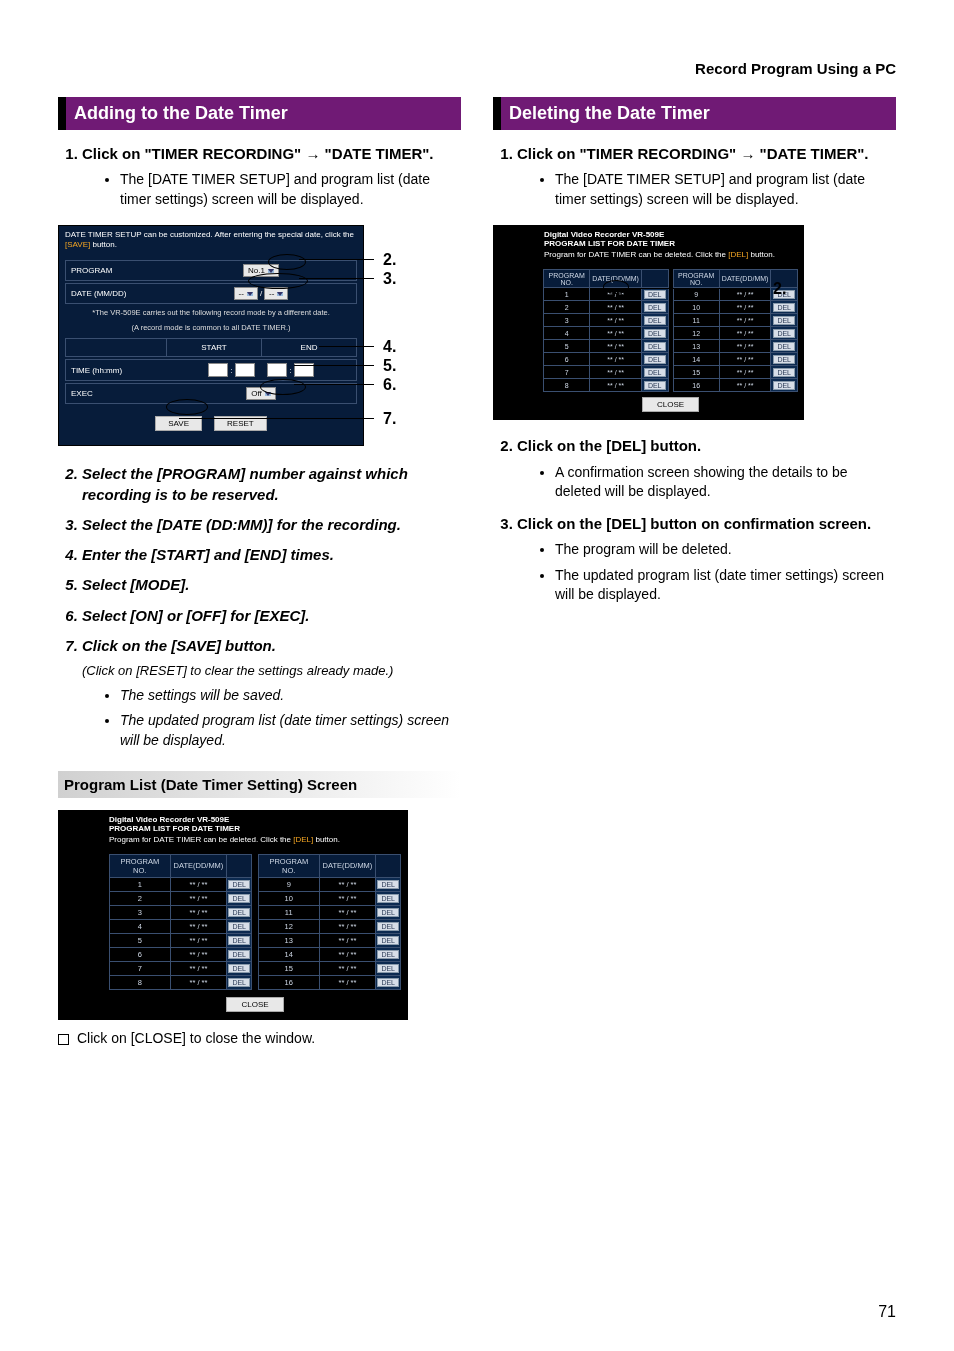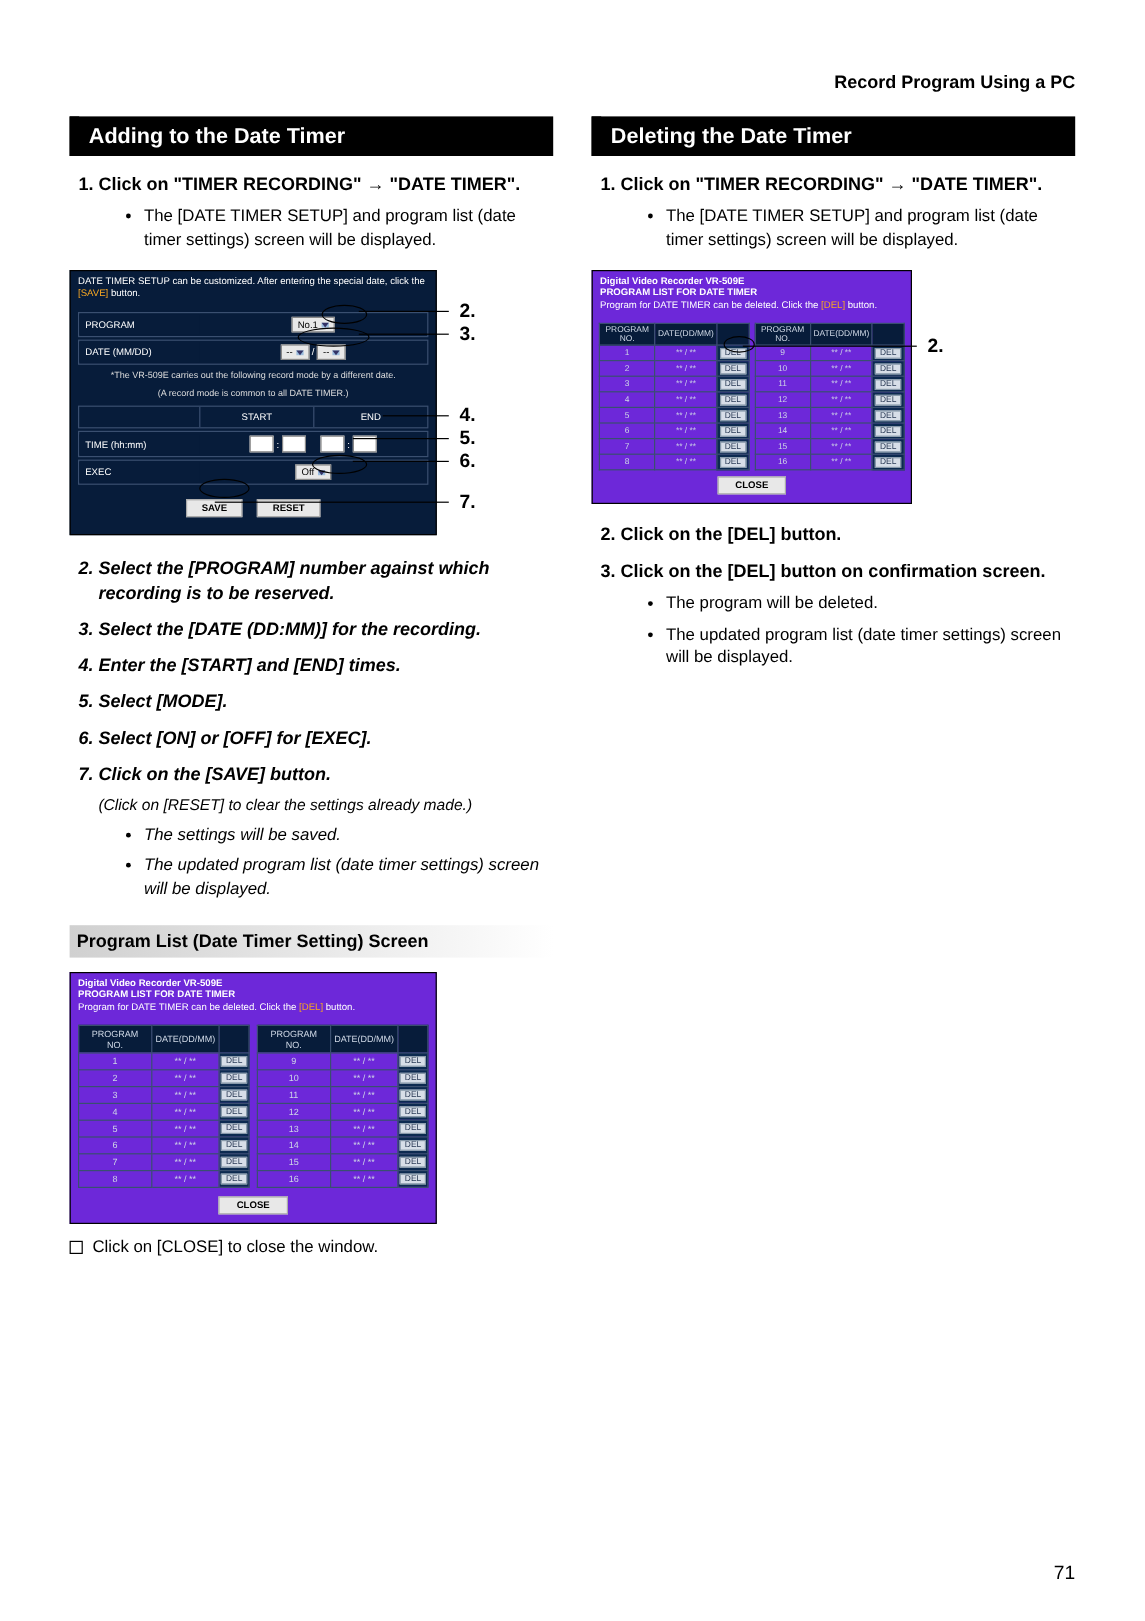--- a/index.html
+++ b/index.html
@@ -22,21 +22,21 @@
     font-weight: bold;
     font-size: 15px;
     margin-bottom: 20px;
   }
   .cols {
     display: flex;
     gap: 32px;
   }
   .col { flex: 1; min-width: 0; }
   .section-bar {
-    background: #000000;
+    background: #701a75;
     border-left: 8px solid #000;
     color: #fff;
     font-weight: bold;
     font-size: 18px;
     padding: 6px 8px;
     margin-bottom: 14px;
   }
   ol.steps {
     list-style: decimal;
     padding-left: 24px;
@@ -114,38 +114,39 @@
   }
   .headrow {
     display:flex; margin:2px 6px; border:1px solid #3a4f70;
   }
   .headrow .lbl { width:90px; padding:4px 5px; font-size:8px;}
   .headrow .half { flex:1; text-align:center; padding:4px 0; font-size:8px; border-left:1px solid #3a4f70;}
   .btnrow {
     display:flex; justify-content:center; gap:12px; padding:10px 0 14px;
   }
   .btn {
-    background:#e8e8e8; color:#000; font-size:8px; padding:2px 12px; border:1px solid #aaa;font-weight:bold;
+    background:#e8e8e8; color:#000; font-size:8px; padding:2px 12px; border:1px solid #aaa;
   }
 
   .callout {
     position:absolute;
     font-weight:bold; font-size:16px;
   }
   .callout .line {
     position:absolute; height:1px; background:#000;
   }
 
   
   .shot-list {
     width: 304px;
-    background: #6d28d9;
+    background: #000000;
     color:#fff;
     font-size:8px;
     border:1px solid #000;
+    padding-left:44px;
   }
   .shot-list .ttl1 { padding:4px 6px 0; font-size:8px; font-weight:bold;}
   .shot-list .ttl2 { padding:0 6px 2px; font-size:8px; font-weight:bold;}
   .shot-list .hint { padding:0 6px 6px; font-size:8px;}
   .shot-list .hint .del-word { color:#f5a623;}
   .pl-wrap {
     display:flex; gap:6px; padding:4px 6px 8px;
   }
   .pl-tbl { border-collapse:collapse; width:100%; }
   .pl-tbl th, .pl-tbl td {
@@ -514,20 +515,23 @@
         <div class="circle" style="left:110px; top:55px; width:24px; height:12px;"></div>
         <div class="callout" style="left:280px; top:55px;">
           <span>2.</span>
           <span class="line" style="right:22px; top:8px; width:145px;"></span>
         </div>
       </div>
 
       <ol class="steps" start="2" style="margin-top:16px;">
         <li>
           <span>Click on the [DEL] button.</span>
+          <ul class="bul">
+            <li>A confirmation screen showing the details to be deleted will be displayed.</li>
+          </ul>
         </li>
         <li>
           <span>Click on the [DEL] button on confirmation screen.</span>
           <ul class="bul">
             <li>The program will be deleted.</li>
             <li>The updated program list (date timer settings) screen will be displayed.</li>
           </ul>
         </li>
       </ol>
     </div>

